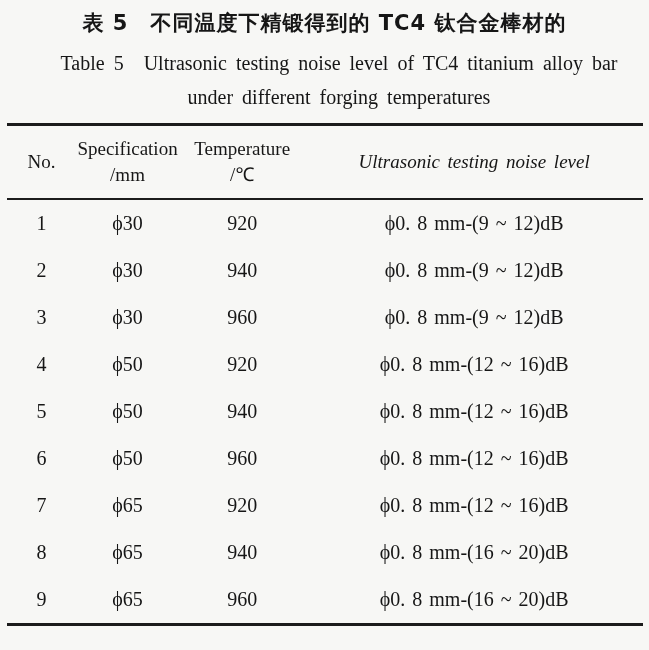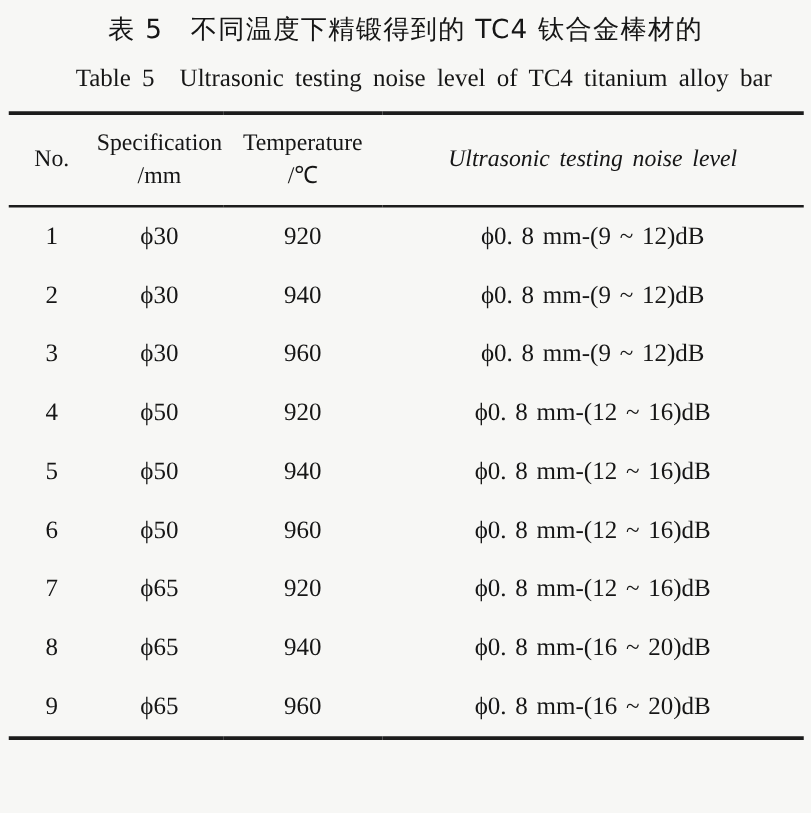--- a/index.html
+++ b/index.html
@@ -12,21 +12,21 @@
     width: 649px;
     height: 650px;
     background: #f7f7f5;
     color: #161616;
     font-family: "Liberation Serif", serif;
     overflow: hidden;
     box-sizing: border-box;
   }
   .caption-zh {
     font-family: "DejaVu Sans", "Liberation Sans", sans-serif;
-    font-weight: normal;
+    font-weight: bold;
     font-size: 21px;
     text-align: center;
     line-height: 38px;
     padding-top: 4px;
     letter-spacing: 1px;
   }
   .caption-en {
     font-family: "Liberation Serif", serif;
     font-size: 20px;
     text-align: center;
@@ -69,20 +69,21 @@
 <body>
 
 <div class="page">
 
   <div class="caption-zh">
     <div>表 5　不同温度下精锻得到的 TC4 钛合金棒材的</div>
   </div>
 
   <div class="caption-en">
     <div>Table 5　Ultrasonic testing noise level of TC4 titanium alloy bar</div>
+    <div>under different forging temperatures</div>
   </div>
 
   <table class="data-table">
     <thead>
       <tr>
         <th class="col-no">No.</th>
         <th class="col-spec">Specification
 /mm</th>
         <th class="col-temp">Temperature
 /℃</th>

